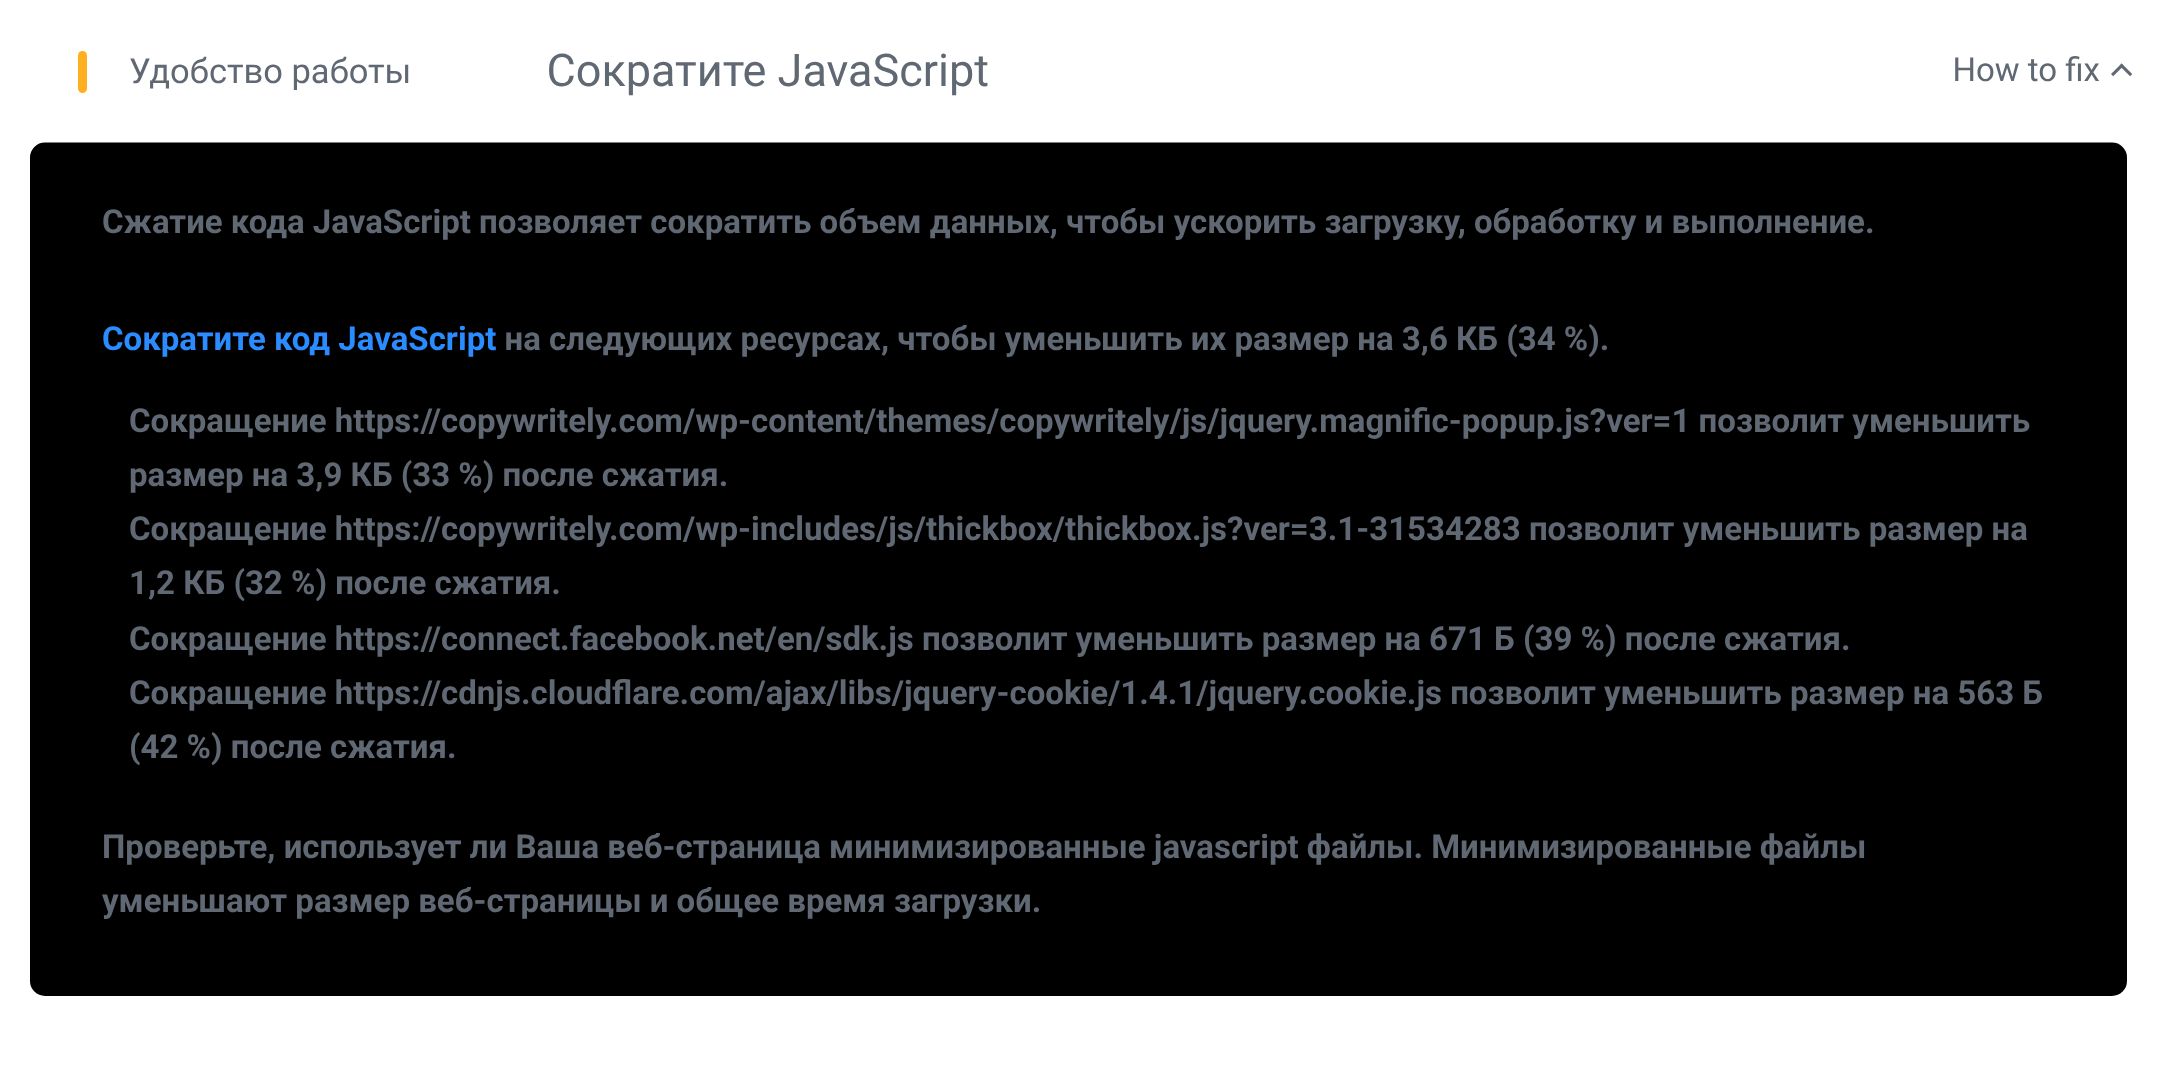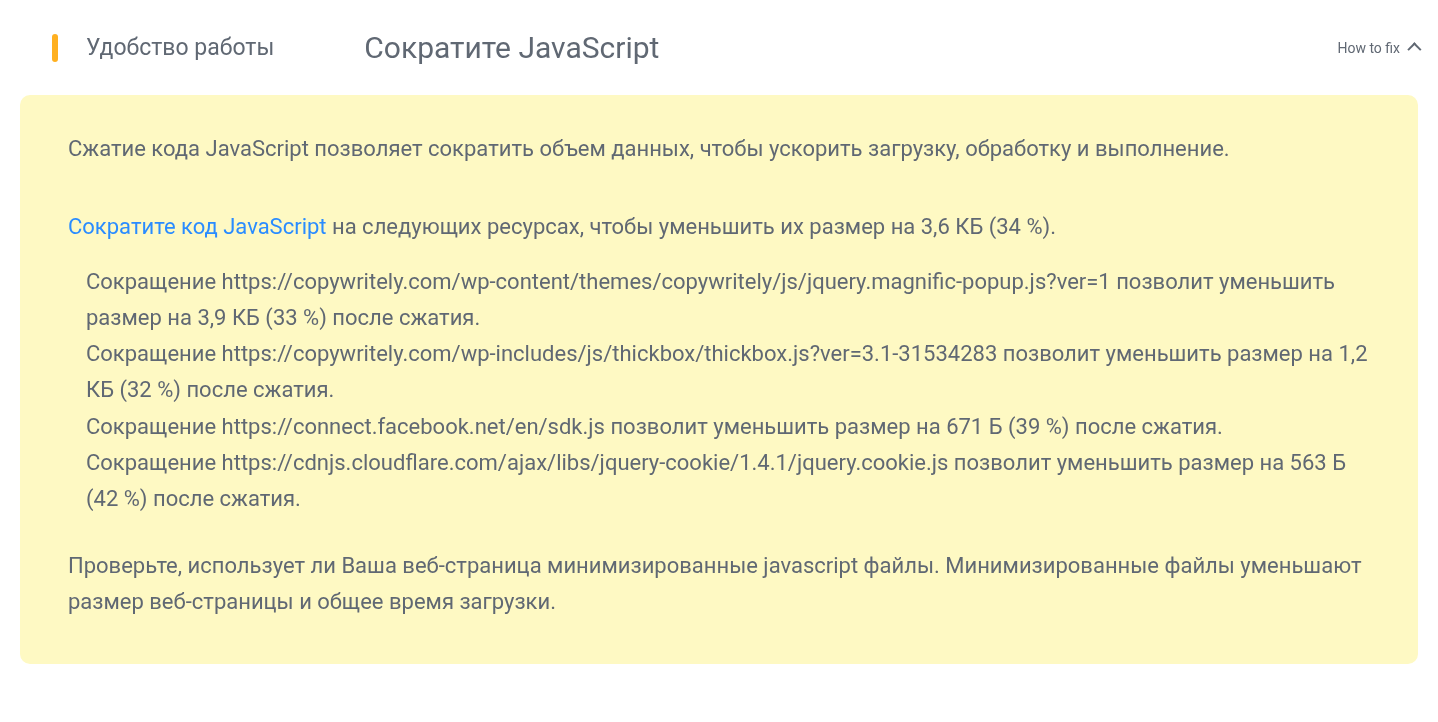--- a/index.html
+++ b/index.html
@@ -30,43 +30,44 @@
     font-weight: 400;
     margin-right: 90px;
   }
   .title {
     font-size: 30px;
     color: #606873;
     font-weight: 400;
   }
   .spacer { flex: 1; }
   .how-to-fix {
-    font-size: 14px;
+    font-size: 22px;
     color: #606873;
     font-weight: 400;
     display: flex;
     align-items: center;
     gap: 8px;
     cursor: pointer;
   }
   .chevron {
     display: inline-block;
     width: 10px;
     height: 10px;
     border-right: 2px solid #606873;
     border-top: 2px solid #606873;
     transform: rotate(-45deg) translateY(2px);
   }
   .content-box {
-    background: #fef9c3;
+    background: #000000;
     border-radius: 10px;
     padding: 36px 48px 44px 48px;
     font-size: 22px;
     line-height: 1.65;
     color: #606873;
+    font-weight: bold;
   }
   .para {
     margin-bottom: 42px;
   }
   .para:last-child { margin-bottom: 0; }
   .summary-block {
     margin-bottom: 18px;
   }
   .link {
     color: #2a8cff;

